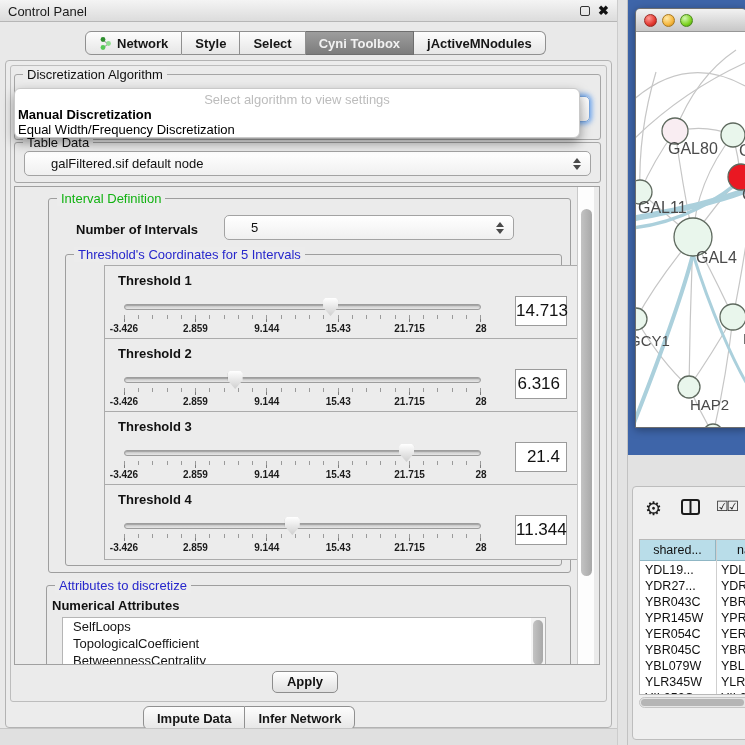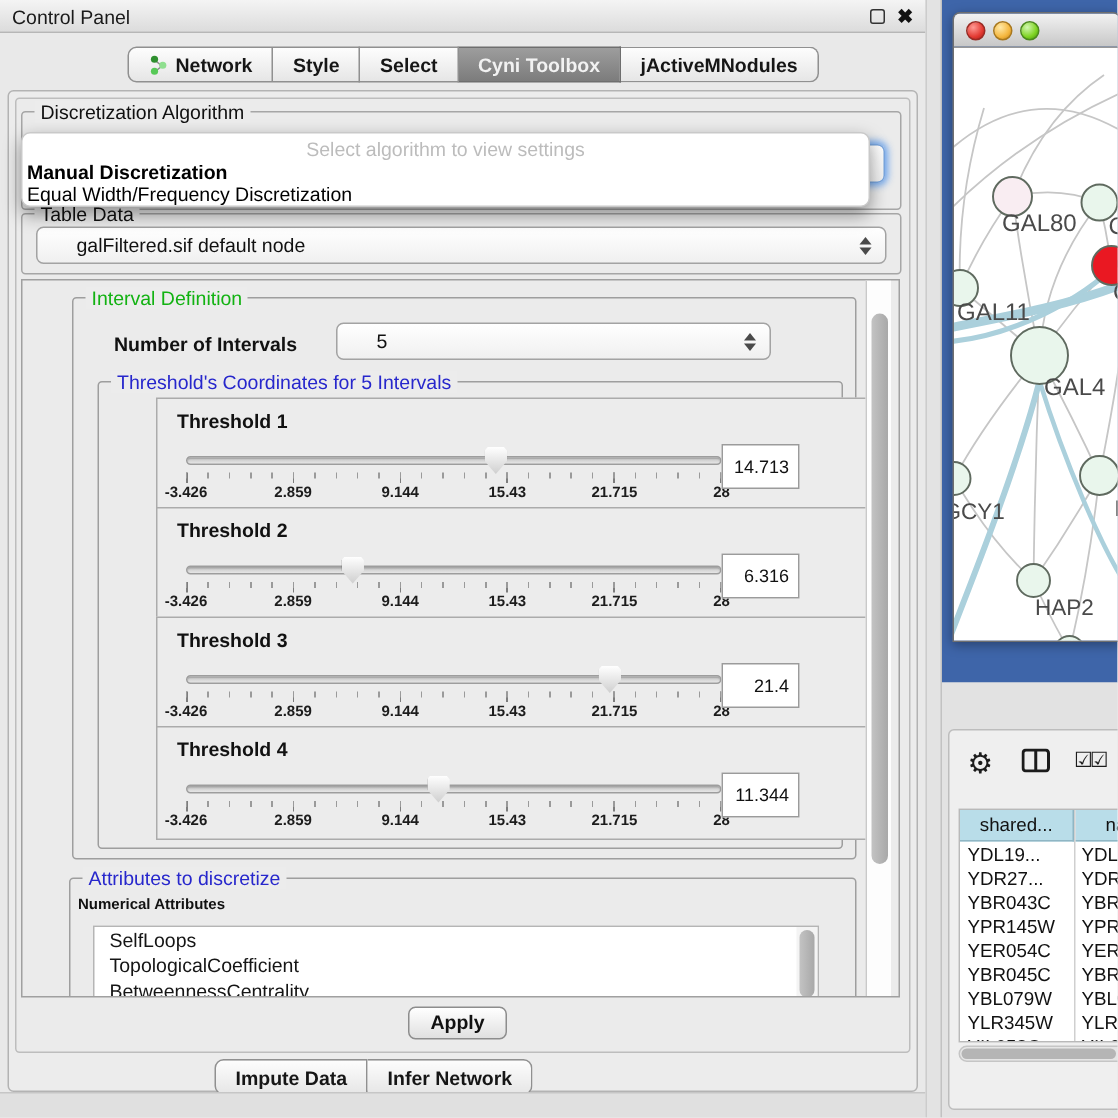--- a/index.html
+++ b/index.html
@@ -48,21 +48,21 @@
   
   .thr { position:absolute; left:55px; width:484px; height:76px; background:#ececec; border:1px solid #ababab; }
   .thr-label { position:absolute; left:13px; top:7px; font-size:13px; font-weight:bold; }
   .slider { position:absolute; left:19px; top:34px; width:357px; height:36px; }
   .track { position:absolute; top:4px; left:0; right:0; height:6px; border-radius:3px; background:linear-gradient(#c3c3c3,#e6e6e6); border:1px solid #9d9d9d; box-shadow:inset 0 1px 1px rgba(0,0,0,.18); }
   .ticks-minor { position:absolute; top:15px; left:0; right:0; height:4px; background-image:repeating-linear-gradient(to right,#9a9a9a 0 1px,transparent 1px calc(100%/25)); border-right:1px solid #9a9a9a; }
   .ticks-major { position:absolute; top:15px; left:0; right:0; height:7px; background-image:repeating-linear-gradient(to right,#7d7d7d 0 1px,transparent 1px 20%); border-right:1px solid #7d7d7d; }
   .tlabels { position:absolute; top:23px; left:0; right:0; height:12px; }
   .tlabels span { position:absolute; transform:translateX(-50%); font-size:10px; font-weight:bold; color:#1c1c1c; white-space:nowrap; }
   .handle { position:absolute; top:-2px; width:15px; height:18px; margin-left:-7px; background:linear-gradient(#ffffff,#cfcfcf); clip-path:polygon(14% 0,86% 0,100% 14%,100% 52%,50% 100%,0 52%,0 14%); filter:drop-shadow(0 1px 1px rgba(0,0,0,.5)); }
-  .valuebox { position:absolute; left:376px; top:30px; width:52px; height:30px; background:#fff; border:1px solid #9b9b9b; font-size:12px; line-height:28px; text-align:right; padding-right:6px; }
+  .valuebox { position:absolute; left:410px; top:30px; width:52px; height:30px; background:#fff; border:1px solid #9b9b9b; font-size:17px; line-height:28px; text-align:right; padding-right:6px; }
 
   
   #attr-list { left:47px; top:430px; width:484px; height:49px; background:#ffffff; border:1px solid #b5b5b5; overflow:hidden; }
   .attr-item { font-size:13px; color:#151515; padding-left:10px; height:17px; line-height:17px; white-space:nowrap; }
 
   .button { position:absolute; background:linear-gradient(#ffffff,#e0e0e0); border:1px solid #8d8d8d; border-radius:5px; font-size:13px; font-weight:600; text-align:center; color:#111; }
 
   
   #splitter { left:617px; top:0; width:11px; height:745px; background:#e3e3e3; border-left:1px solid #cccccc; border-right:1px solid #c2c2c2; }
   #desktop { left:628px; top:0; width:117px; height:455px; background:#3e65a9; }
@@ -243,21 +243,21 @@
               <span style="left: 100%;">28</span>
             </div>
           <div class="handle" style="left: 46.9993%;"></div>
         </div>
         <div class="valuebox">11.344</div>
       </div>
     </div>
 
     <div class="groupbox" style="left:31px; top:398px; width:525px; height:90px; border-color:#9e9e9e;">
       <span class="legend blue">Attributes to discretize</span>
-      <div style="position:absolute; left:5px; top:12px; font-size:10px; font-weight:bold;">Numerical Attributes</div>
+      <div style="position:absolute; left:5px; top:12px; font-size:13px; font-weight:bold;">Numerical Attributes</div>
     </div>
     <div id="attr-list" class="abs">
       <div class="vscroll-track" style="right:0; top:0; width:14px; height:49px; border:none; background:#f4f4f4;">
         <div class="vscroll-thumb" style="left:2px; top:2px; width:10px; height:45px;"></div>
       </div>
     <div class="attr-item">SelfLoops</div>
         <div class="attr-item">TopologicalCoefficient</div>
         <div class="attr-item">BetweennessCentrality</div>
       </div>
 

